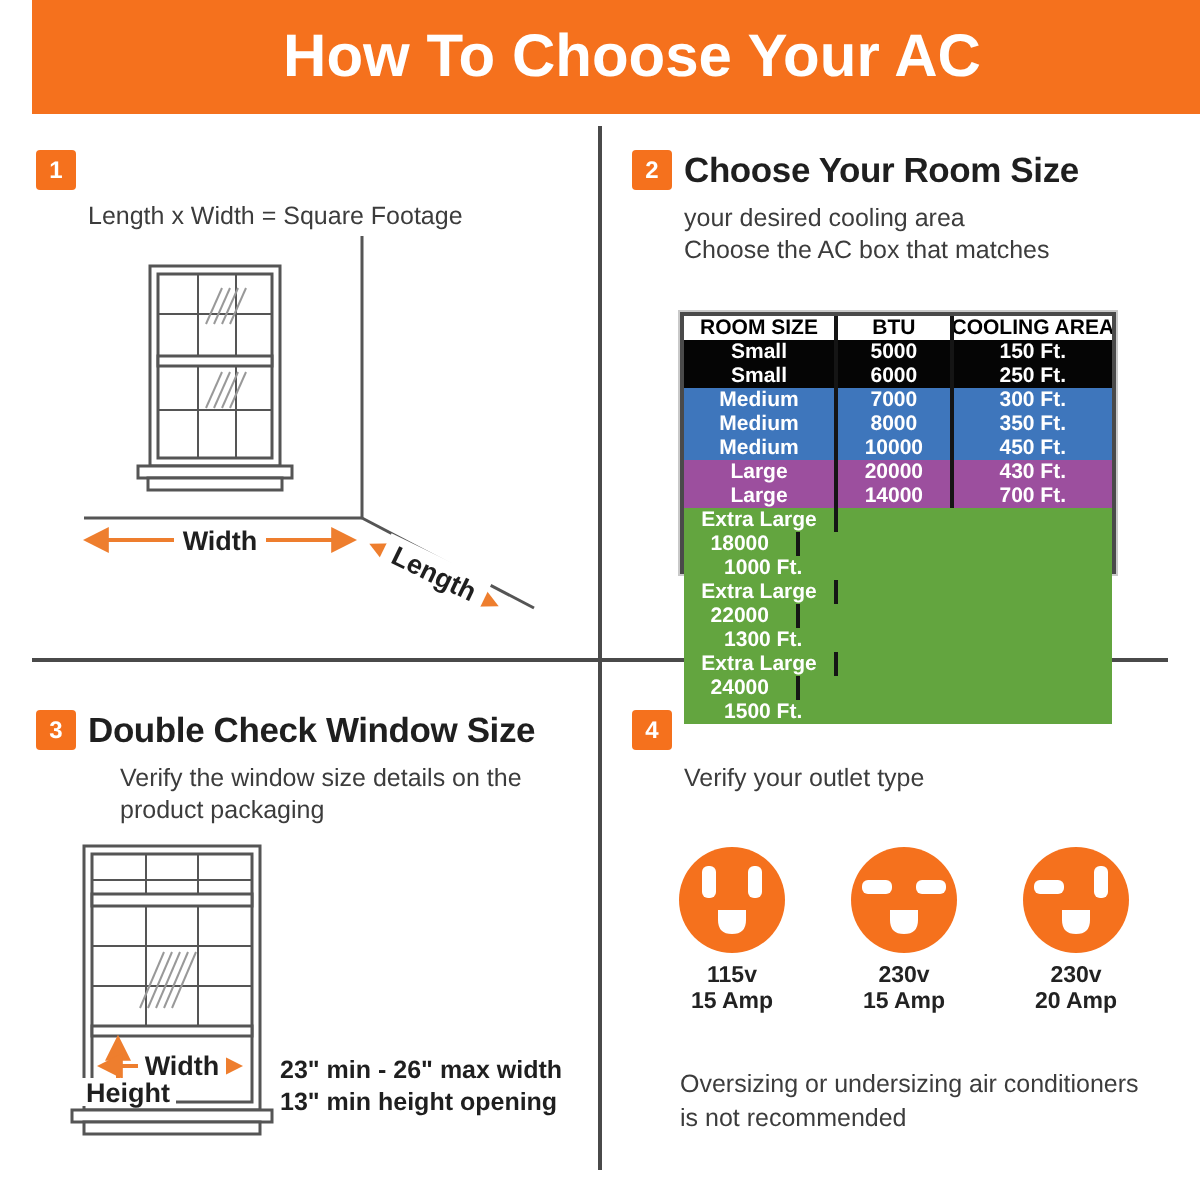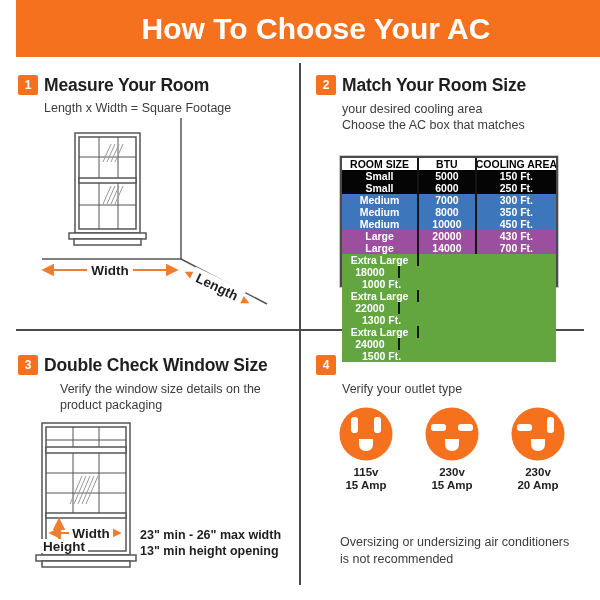--- a/index.html
+++ b/index.html
@@ -38,21 +38,21 @@
   .btu-cell:nth-child(3){width:37%;border-right:none;}
   .rg-black{background:var(--row-black);}
   .rg-blue{background:var(--row-blue);}
   .rg-purple{background:var(--row-purple);}
   .rg-green{background:var(--row-green);flex-direction:column;}
 
   svg text{font-family:"Liberation Sans", sans-serif;}
   .illus{position:absolute;}
 
   
-  .outlets{position:absolute;left:323px;top:406px;width:258px;display:flex;}
+  .outlets{position:absolute;left:323px;top:422px;width:258px;display:flex;}
   .outlet{width:86px;display:flex;flex-direction:column;align-items:center;}
   .outlet-label{margin-top:4px;text-align:center;font-size:11.5px;font-weight:bold;
     color:#222;line-height:13px;}
 
   .spec-text{position:absolute;left:140px;top:528px;font-size:12.5px;font-weight:bold;
     color:var(--heading);line-height:15.5px;}
   .note-text{position:absolute;left:340px;top:534px;font-size:12.5px;color:var(--body);line-height:16.5px;}
 </style>
 </head>
 <body>
@@ -60,21 +60,20 @@
 <div id="canvas">
 
   <div class="topbar">
     <h1>How To Choose Your AC</h1>
   </div>
 
   <div class="vdivider"></div>
   <div class="hdivider"></div>
 
   <div class="badge" style="left:18px;top:75px;">1</div>
-  <div class="step-title" style="left:44px;top:75px;">Measure Your Room</div>
   <div class="step-sub" style="left:44px;top:100px;">Length x Width = Square Footage</div>
 
   <svg class="illus" style="left:15px;top:116px;" width="270" height="196" viewBox="0 0 270 196">
     <defs>
       <marker id="ah1" viewBox="0 0 10 10" refX="8" refY="5" markerWidth="6.5" markerHeight="6.5" orient="auto-start-reverse">
         <path d="M0,0 L10,5 L0,10 z" fill="#EE7E2E"></path>
       </marker>
     </defs>
 
     <g stroke="#555" stroke-width="1.5" fill="#fff">
@@ -117,21 +116,21 @@
     <g>
       <line x1="172" y1="157" x2="232" y2="186" stroke="#EE7E2E" stroke-width="2" marker-start="url(#ah1)" marker-end="url(#ah1)"></line>
       <g transform="translate(202,171) rotate(26)">
         <rect x="-28" y="-9" width="56" height="17" fill="#fff"></rect>
         <text x="0" y="4.5" text-anchor="middle" font-size="13.5" font-weight="bold" fill="#1F1F1F">Length</text>
       </g>
     </g>
   </svg>
 
   <div class="badge" style="left:316px;top:75px;">2</div>
-  <div class="step-title" style="left:342px;top:75px;">Match Your Room Size</div>
+  <div class="step-title" style="left:342px;top:75px;">Choose Your Room Size</div>
   <div class="step-sub" style="left:342px;top:101px;">
     <div>your desired cooling area</div>
     <div>Choose the AC box that matches</div>
   </div>
 
   <div class="btu-table">
     <div class="btu-row head">
       <div class="btu-cell">ROOM SIZE</div>
       <div class="btu-cell">BTU</div>
       <div class="btu-cell">COOLING AREA</div>

